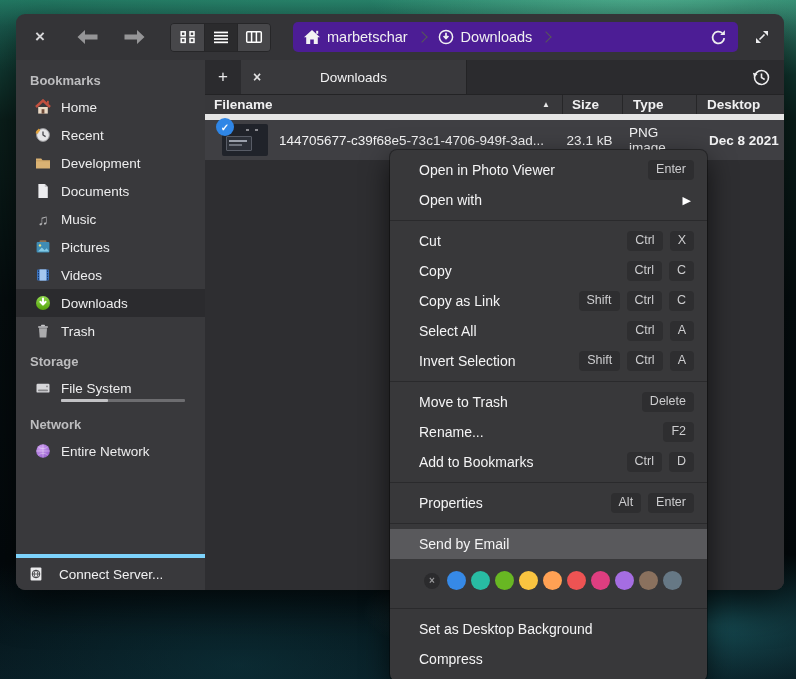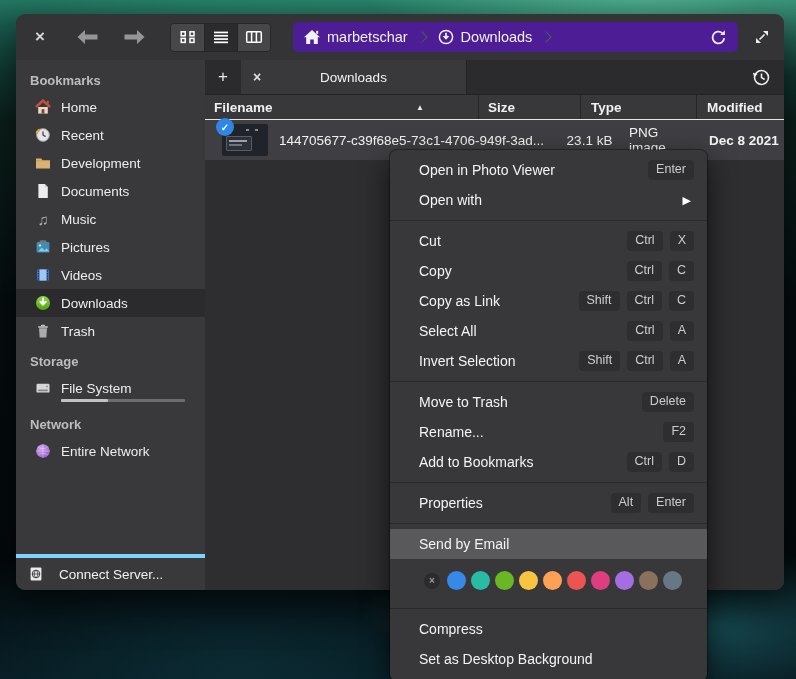--- a/index.html
+++ b/index.html
@@ -65,21 +65,21 @@
   .newtab { width:36px; display:flex; align-items:center; justify-content:center;
     color:#e9e9ea; font-size:17px; }
   .tab { width:226px; background:#39393c; display:flex; align-items:center; padding:0 12px;
     border-right:1px solid #232325; }
   .tab-close { color:#e2e2e3; font-size:14px; font-weight:bold; width:16px; }
   .tab-label { flex:1; text-align:center; color:#f2f2f3; font-size:13.5px; padding-right:16px; }
   .tb-spacer { flex:1; }
   .historybtn { display:flex; align-items:center; padding:0 13px; }
 
   .listheader { height:25px; display:flex; background:#38383b; color:#f0f0f1;
-    font-size:13.5px; font-weight:bold; border-bottom:1px solid #e5e5e5;gap:42px; }
+    font-size:13.5px; font-weight:bold; border-bottom:6px solid #e5e5e5; }
   .lh-cell { display:flex; align-items:center; }
   .lh-filename { flex:1; padding-left:9px; }
   .lh-sort { margin-left:auto; margin-right:12px; font-size:8px; color:#e8e8e9; }
   .lh-size { width:60px; border-left:1px solid #262628; padding-left:9px; }
   .lh-type { width:74px; border-left:1px solid #262628; padding-left:10px; }
   .lh-modified { width:88px; border-left:1px solid #262628; padding-left:10px; }
 
   .filerow { height:40px; display:flex; align-items:center; background:#3f3f43;
     color:#f2f2f3; font-size:13.5px; }
   .fr-name { flex:1; display:flex; align-items:center; gap:11px; padding-left:17px; min-width:0; }
@@ -406,21 +406,21 @@
           <span>Filename</span>
           <span class="lh-sort">▲</span>
         </div>
         <div class="lh-cell lh-size">
           <span>Size</span>
         </div>
         <div class="lh-cell lh-type">
           <span>Type</span>
         </div>
         <div class="lh-cell lh-modified">
-          <span>Modified</span>
+          <span>Desktop</span>
         </div>
       </div>
 
       <div class="filerow">
         <div class="fr-name">
           <div class="thumb">
             <div class="thumb-dots"></div>
             <div class="thumb-card"></div>
             <div class="badge">✓</div>
           </div>
@@ -516,19 +516,19 @@
     <span class="dot" style="background: rgb(237, 83, 83);"></span>
     <span class="dot" style="background: rgb(222, 62, 128);"></span>
     <span class="dot" style="background: rgb(165, 109, 226);"></span>
     <span class="dot" style="background: rgb(138, 113, 94);"></span>
     <span class="dot" style="background: rgb(102, 120, 133);"></span>
   </div>
 
   <div class="menusep"></div>
 
   <div class="mi">
+    <span class="mi-label">Set as Desktop Background</span>
+  </div>
+  <div class="mi">
     <span class="mi-label">Compress</span>
   </div>
-  <div class="mi">
-    <span class="mi-label">Set as Desktop Background</span>
-  </div>
 
 </div>
 
 </body></html>

